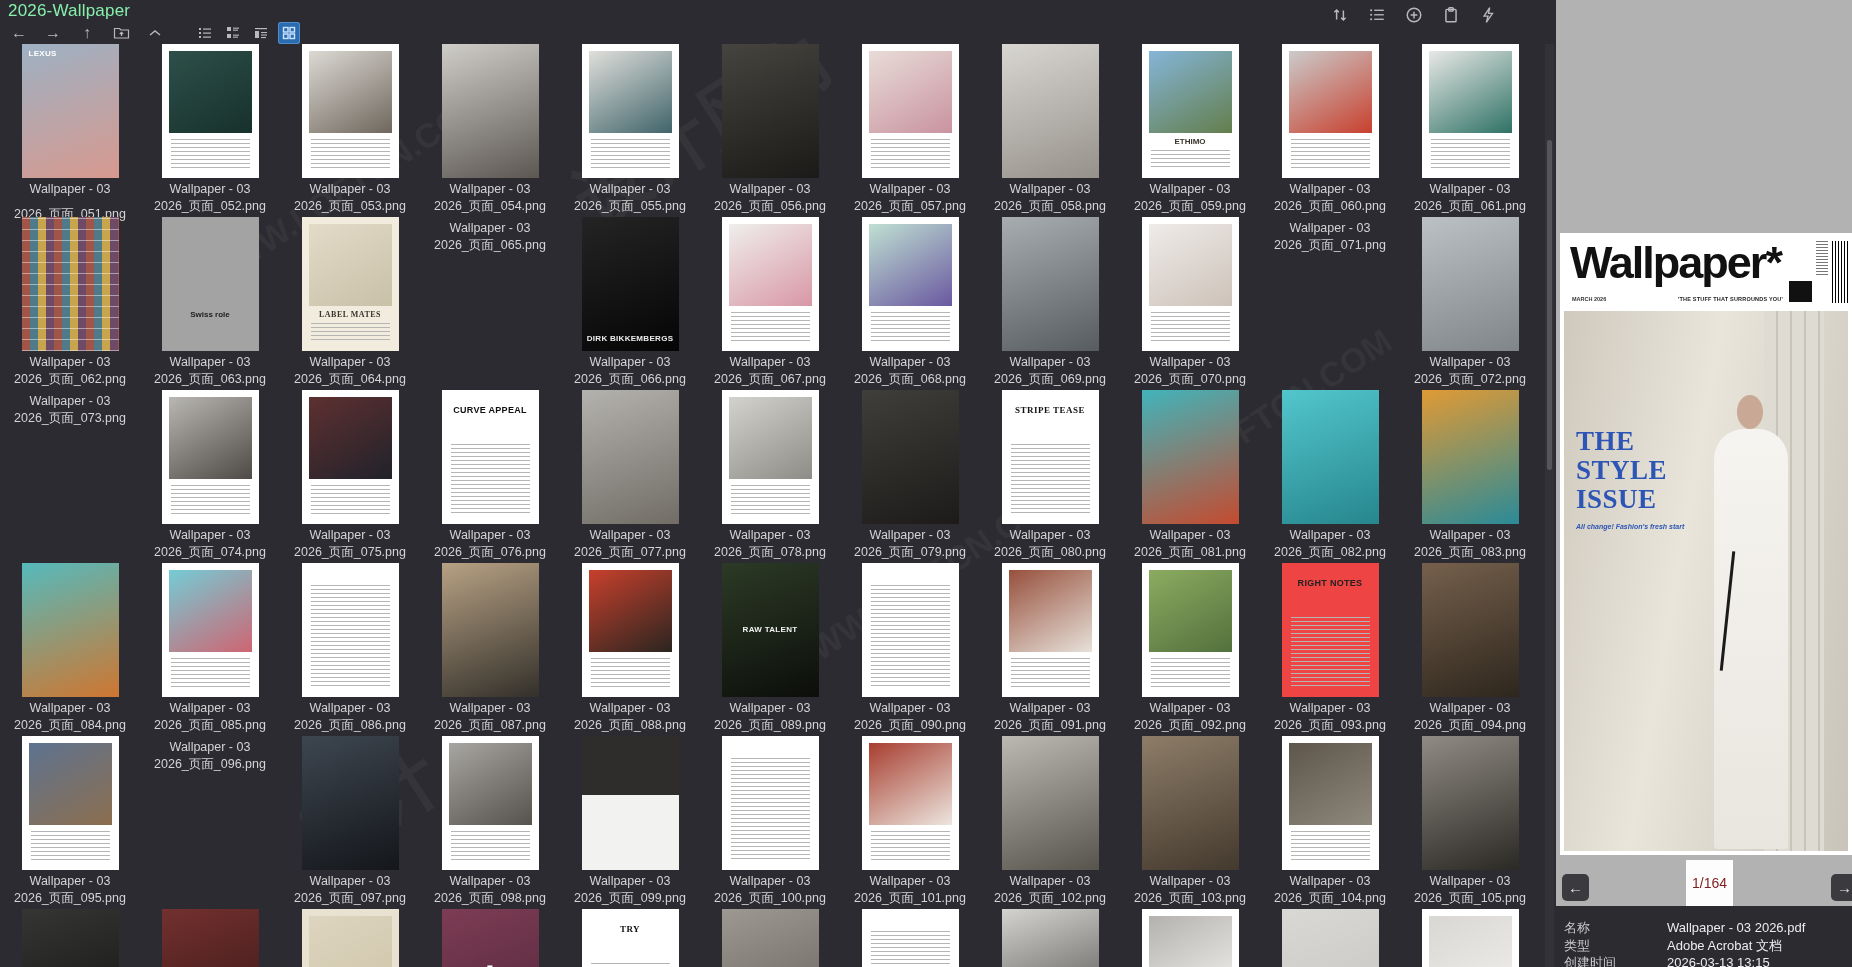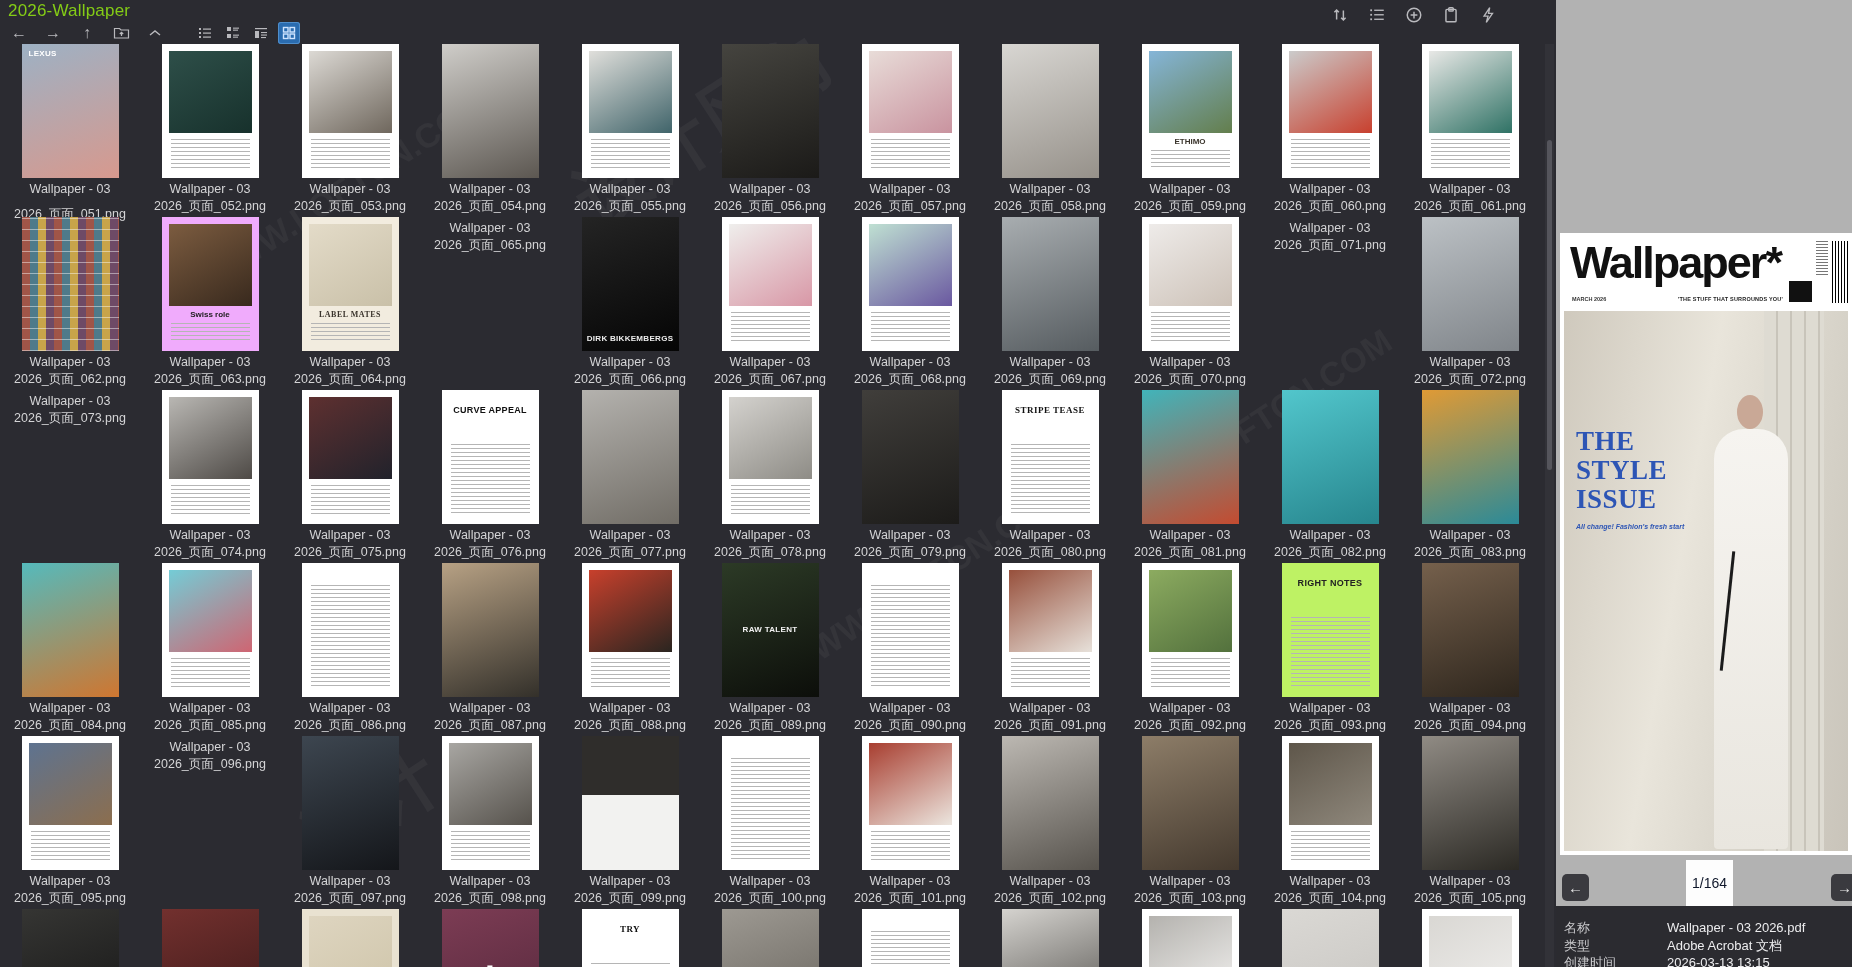--- a/index.html
+++ b/index.html
@@ -2,21 +2,21 @@
 <html><head>
 <meta charset="utf-8">
 <style>
   html,body{margin:0;padding:0;background:#1d1d22;}
   .app{position:relative;width:1852px;height:967px;overflow:hidden;
        background:#2b2b31;font-family:"Liberation Sans",sans-serif;
        -webkit-font-smoothing:antialiased;}
 
   
   .titlebar{position:absolute;left:8px;top:0;height:22px;line-height:22px;
-            color:#84cc16;font-size:17px;letter-spacing:.2px;}
+            color:#86efac;font-size:17px;letter-spacing:.2px;}
   .toolbar{position:absolute;left:8px;top:21px;height:23px;display:flex;align-items:center;gap:12px;}
   .tb-btn{width:22px;height:20px;display:flex;align-items:center;justify-content:center;
           color:#b9b9bd;font-size:16px;cursor:default;border-radius:3px;}
   .tb-btn svg{display:block;}
   .viewmodes{display:flex;gap:6px;margin-left:16px;}
   .vm{width:22px;height:22px;border-radius:3px;display:flex;align-items:center;justify-content:center;}
   .vm.active{background:#2a6cb0;box-shadow:inset 0 0 0 1px #4f8ecb;}
   .top-icons{position:absolute;right:354px;top:5px;display:flex;gap:17px;}
   .ti{width:20px;height:20px;display:flex;align-items:center;justify-content:center;}
 
@@ -71,21 +71,21 @@
   .model-strap{position:absolute;left:162px;top:240px;width:3px;height:120px;background:#1b1b1b;transform:rotate(6deg);}
   .headline{position:absolute;left:12px;top:116px;color:#2d55b5;font-family:"Liberation Serif",serif;
             font-weight:bold;font-size:27px;line-height:29px;letter-spacing:.5px;}
   .subline{position:absolute;left:12px;top:212px;color:#2d55b5;font-size:7px;font-style:italic;font-weight:bold;}
 
   .pager-prev,.pager-next{position:absolute;width:27px;height:27px;background:#3a3a3f;border-radius:5px;
             color:#e6e6e6;font-size:15px;display:flex;align-items:center;justify-content:center;top:874px;}
   .pager-prev{left:6px;}
   .pager-next{left:275px;}
   .pager-label{position:absolute;left:130px;top:860px;width:47px;height:46px;background:#fdfdfd;
-               color:#0f172a;font-size:14px;display:flex;align-items:center;justify-content:center;}
+               color:#7f1d1d;font-size:14px;display:flex;align-items:center;justify-content:center;}
   .meta{position:absolute;left:0;top:906px;width:296px;height:61px;background:#2b2b30;
         font-size:13px;color:#d8d8da;padding-top:13px;box-sizing:border-box;}
   .meta-row{display:flex;line-height:17.5px;}
   .meta-label{width:103px;padding-left:8px;color:#c9c9cc;flex:none;}
   .meta-value{color:#ececee;}
 
   
   .wm{position:absolute;color:rgba(255,255,255,.045);font-weight:bold;pointer-events:none;
       white-space:nowrap;transform:rotate(-33deg);}
 </style>
@@ -275,21 +275,21 @@
         </div>
         <div class="label">Wallpaper - 03</div>
         <div class="label" style="margin-top: 0px;">2026_页面_061.png</div>
       </div>
       <div class="cell">
         <div class="thumb" style="background: repeating-linear-gradient(0deg, rgba(255, 255, 255, 0.45) 0px, rgba(255, 255, 255, 0.45) 1px, transparent 1px, transparent 11px), repeating-linear-gradient(90deg, rgb(160, 85, 72) 0px, rgb(160, 85, 72) 8px, rgb(79, 122, 138) 8px, rgb(79, 122, 138) 16px, rgb(200, 164, 74) 16px, rgb(200, 164, 74) 24px, rgb(110, 74, 102) 24px, rgb(110, 74, 102) 32px);"></div>
         <div class="label">Wallpaper - 03</div>
         <div class="label" style="margin-top: 0px;">2026_页面_062.png</div>
       </div>
       <div class="cell">
-        <div class="thumb kpage" style="background: #f0abfc;">
+        <div class="thumb kpage" style="background: #a3a3a3; align-items: center;">
           <div class="ph" style="background: linear-gradient(150deg, rgb(124, 92, 64), rgb(56, 41, 29));"></div>
           <div class="cap-page" style="color: rgb(29, 29, 29);">Swiss role</div>
           <div class="tl tl-page"></div>
         </div>
         <div class="label">Wallpaper - 03</div>
         <div class="label" style="margin-top: 0px;">2026_页面_063.png</div>
       </div>
       <div class="cell">
         <div class="thumb kpage" style="background: rgb(242, 236, 223);">
           <div class="ph" style="background: linear-gradient(150deg, rgb(227, 219, 200), rgb(201, 192, 168));"></div>
@@ -474,21 +474,21 @@
       </div>
       <div class="cell">
         <div class="thumb kpage" style="background: rgb(255, 255, 255);">
           <div class="ph" style="background: linear-gradient(150deg, rgb(140, 171, 96), rgb(83, 113, 61));"></div>
           <div class="tl tl-page"></div>
         </div>
         <div class="label">Wallpaper - 03</div>
         <div class="label" style="margin-top: 0px;">2026_页面_092.png</div>
       </div>
       <div class="cell">
-        <div class="thumb" style="background: #bef264;">
+        <div class="thumb" style="background: #ef4444;">
           <div class="cap pos-t" style="text-align: center; left: 3px; top: 16px; font-size: 9px; color: rgb(34, 34, 34);">RIGHT NOTES</div>
           <div class="tl tl-text"></div>
         </div>
         <div class="label">Wallpaper - 03</div>
         <div class="label" style="margin-top: 0px;">2026_页面_093.png</div>
       </div>
       <div class="cell">
         <div class="thumb" style="background: linear-gradient(160deg, rgb(117, 96, 76), rgb(46, 38, 29));"></div>
         <div class="label">Wallpaper - 03</div>
         <div class="label" style="margin-top: 0px;">2026_页面_094.png</div>

